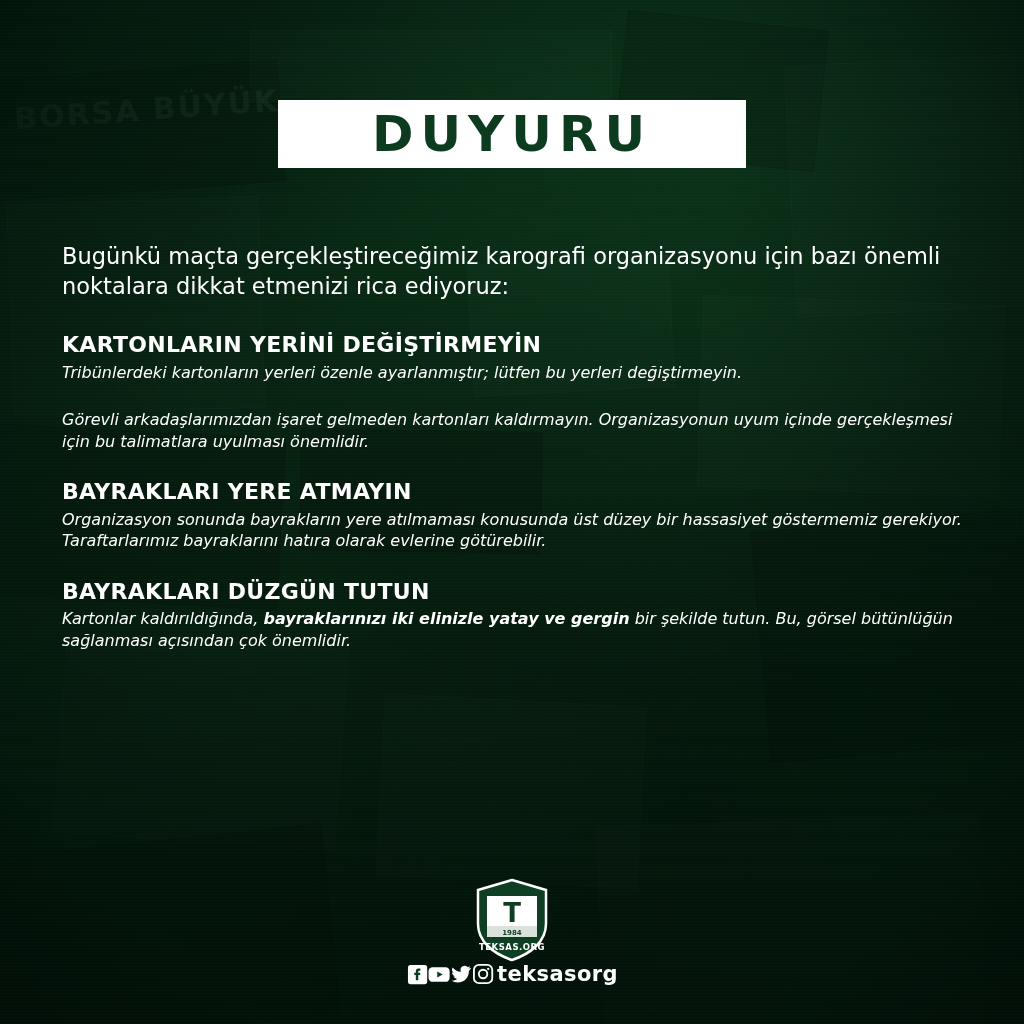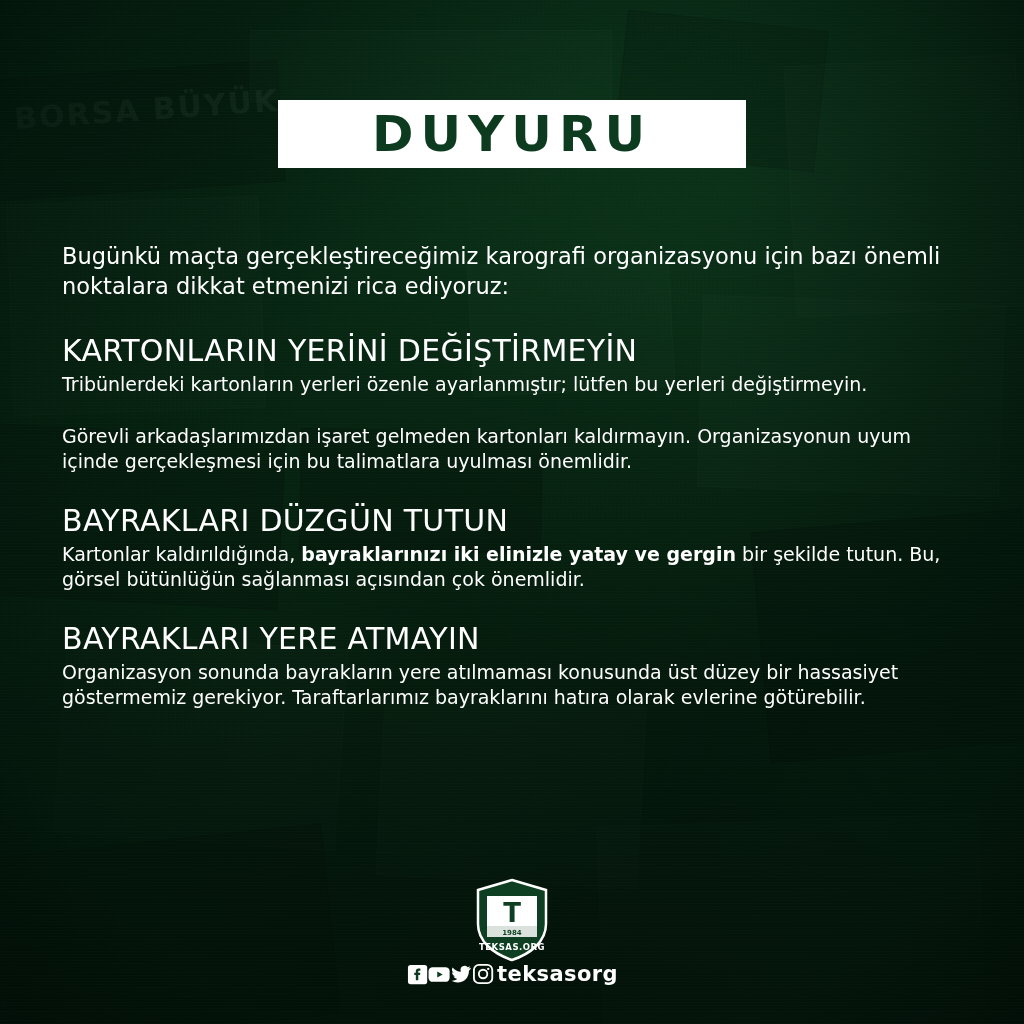--- a/index.html
+++ b/index.html
@@ -120,31 +120,32 @@
     font-weight: 400;
     margin-bottom: 30px;
     max-width: 900px;
   }
 
   .section {
     margin-bottom: 26px;
   }
   .section h2 {
     margin: 0 0 2px 0;
-    font-size: 30px;
-    font-weight: 400;
+    font-size: 22px;
+    font-weight: 700;
     letter-spacing: 0.3px;
     line-height: 1.3;
   }
   .section p {
     margin: 0;
-    font-size: 19px;
+    font-size: 16px;
     line-height: 1.34;
     font-weight: 400;
     max-width: 900px;
+    font-style: italic;
   }
   .section p b {
     font-weight: 800;
   }
 
   
   .crest {
     position: absolute;
     left: 50%;
     top: 878px;
@@ -221,27 +222,27 @@
       <div class="section">
         <h2>KARTONLARIN YERİNİ DEĞİŞTİRMEYİN</h2>
         <p><span>Tribünlerdeki kartonların yerleri özenle ayarlanmıştır; lütfen bu yerleri değiştirmeyin.</span></p>
       </div>
 
       <div class="section">
         <p><span>Görevli arkadaşlarımızdan işaret gelmeden kartonları kaldırmayın. Organizasyonun uyum içinde gerçekleşmesi için bu talimatlara uyulması önemlidir.</span></p>
       </div>
 
       <div class="section">
+        <h2>BAYRAKLARI YERE ATMAYIN</h2>
+        <p><span>Organizasyon sonunda bayrakların yere atılmaması konusunda üst düzey bir hassasiyet göstermemiz gerekiyor. Taraftarlarımız bayraklarını hatıra olarak evlerine götürebilir.</span></p>
+      </div>
+
+      <div class="section">
         <h2>BAYRAKLARI DÜZGÜN TUTUN</h2>
         <p><span>Kartonlar kaldırıldığında, </span><b>bayraklarınızı iki elinizle yatay ve gergin</b><span> bir şekilde tutun. Bu, görsel bütünlüğün sağlanması açısından çok önemlidir.</span></p>
-      </div>
-
-      <div class="section">
-        <h2>BAYRAKLARI YERE ATMAYIN</h2>
-        <p><span>Organizasyon sonunda bayrakların yere atılmaması konusunda üst düzey bir hassasiyet göstermemiz gerekiyor. Taraftarlarımız bayraklarını hatıra olarak evlerine götürebilir.</span></p>
       </div>
 
     </div>
 
     <div class="crest">
       <svg viewBox="0 0 76 84" width="76" height="84" aria-hidden="true">
         <path d="M38 2 L72 12 L72 46 C72 64 56 76 38 82 C20 76 4 64 4 46 L4 12 Z" fill="#0e3f22" stroke="#ffffff" stroke-width="2.5"></path>
         <rect x="13" y="18" width="50" height="30" fill="#ffffff"></rect>
         <rect x="13" y="48" width="50" height="11" fill="#ffffff" opacity="0.85"></rect>
         <text x="38" y="44" text-anchor="middle" font-family="DejaVu Sans, Liberation Sans, sans-serif" font-size="26" font-weight="800" fill="#0e3f22">T</text>

